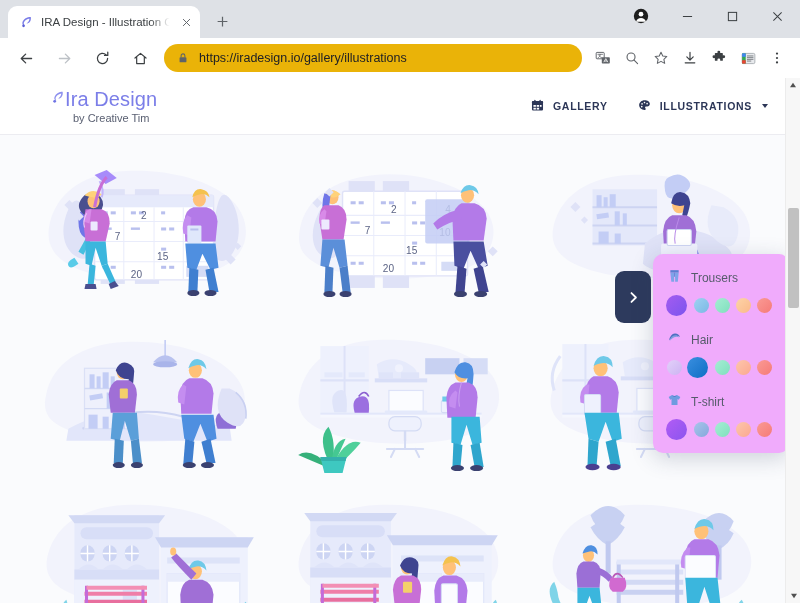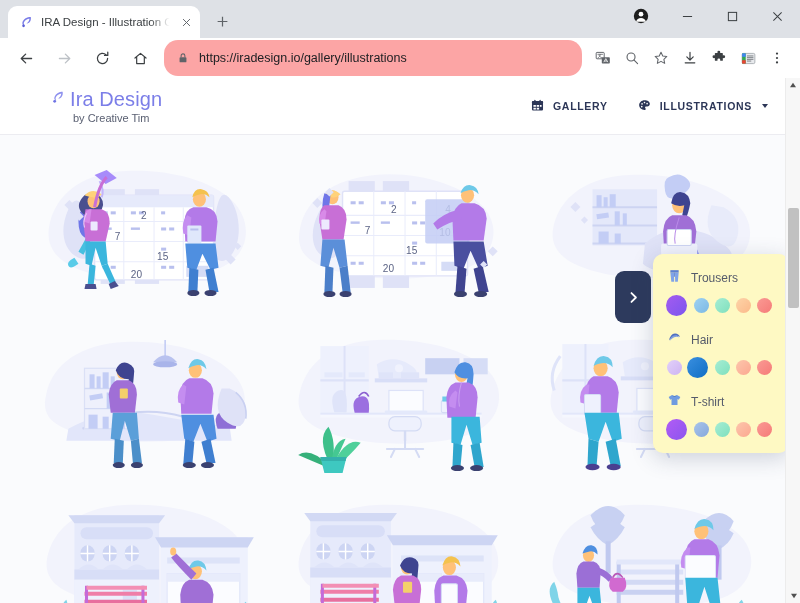--- a/index.html
+++ b/index.html
@@ -84,22 +84,22 @@
     display: flex; align-items: center;
     padding: 0 8px; gap: 2px;
     flex: 0 0 40px;
   }
   .nav-btn {
     width: 28px; height: 28px; margin: 0 4px;
     display: flex; align-items: center; justify-content: center;
     border-radius: 50%;
   }
   #omnibox {
-    flex: 1 1 auto; height: 36px;
-    background: #fca5a5;
+    flex: 1 1 auto; height: 28px;
+    background: #eab308;
     border-radius: 14px;
     display: flex; align-items: center;
     padding: 0 12px; gap: 9px;
     margin: 0 6px 0 4px;
   }
   #omnibox-url {
     font-size: 12.5px; color: #202124;
     white-space: nowrap; overflow: hidden;
   }
   .tb-icon {
@@ -117,21 +117,21 @@
 
   
   #site-header {
     height: 57px; background: #ffffff;
     border-bottom: 1px solid #ececf1;
     display: flex; align-items: center;
     padding: 0 32px 0 50px;
     position: relative;
   }
   #brand { display: flex; flex-direction: column; }
-  #brand-top { display: flex; align-items: center; gap: 5px; }
+  #brand-top { display: flex; align-items: center; }
   #brand-name {
     font-size: 20px; color: #7b7ee8; letter-spacing: .1px;
   }
   #brand-sub {
     font-size: 11px; color: #5a6072; margin-left: 23px; margin-top: 1px;
   }
   #site-nav {
     margin-left: auto; display: flex; align-items: center; gap: 30px;
   }
   .nav-link {
@@ -178,21 +178,21 @@
     border-radius: 9px;
     display: flex; align-items: center; justify-content: center;
     z-index: 9;
   }
 
   
   #customizer {
     position: absolute;
     left: 653px; top: 176px;
     width: 136px;
-    background: #fef9c3;
+    background: #f0abfc;
     border-radius: 10px;
     box-shadow: 0 5px 22px rgba(45,58,93,.22);
     padding: 14px 0 13px 0;
     z-index: 10;
     text-align: center;
   }
   .cz-group { padding: 0 0 0 14px; margin-bottom: 14px; }
   .cz-group:last-child { margin-bottom: 0; }
   .cz-head { display: flex; align-items: center; gap: 9px; margin-bottom: 7px; }
   .cz-label { font-size: 12px; color: #555b6b; }

